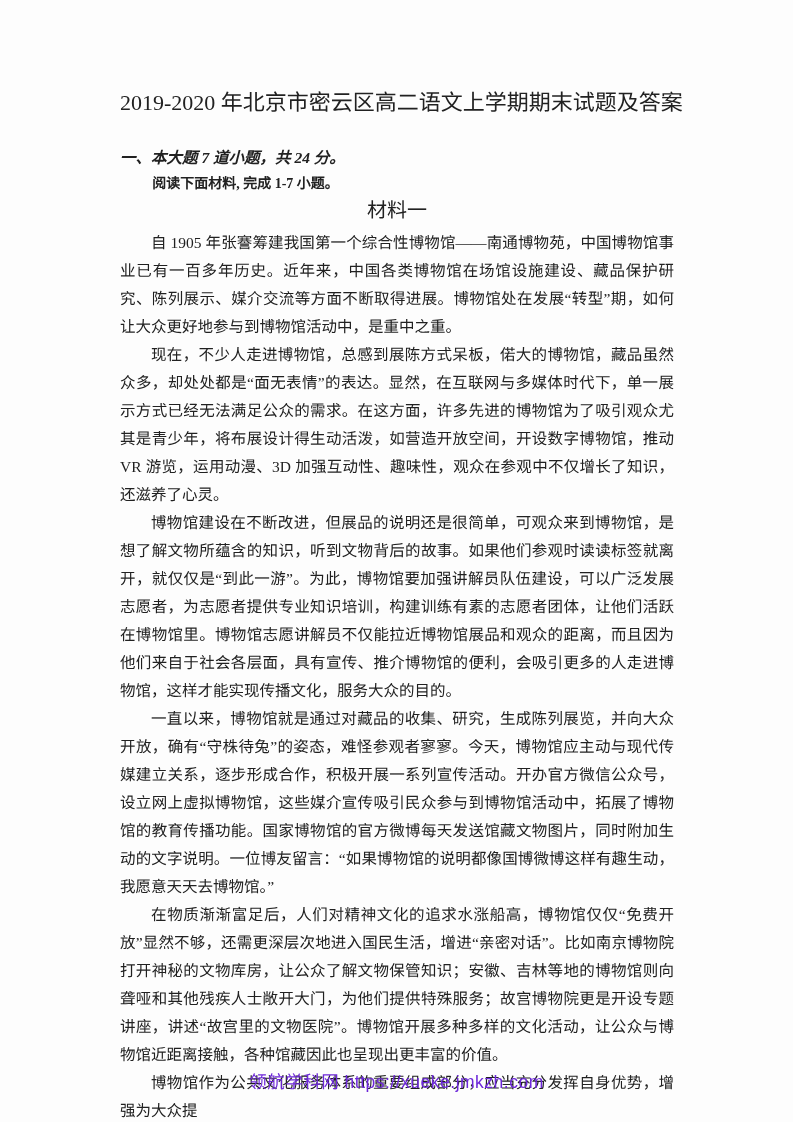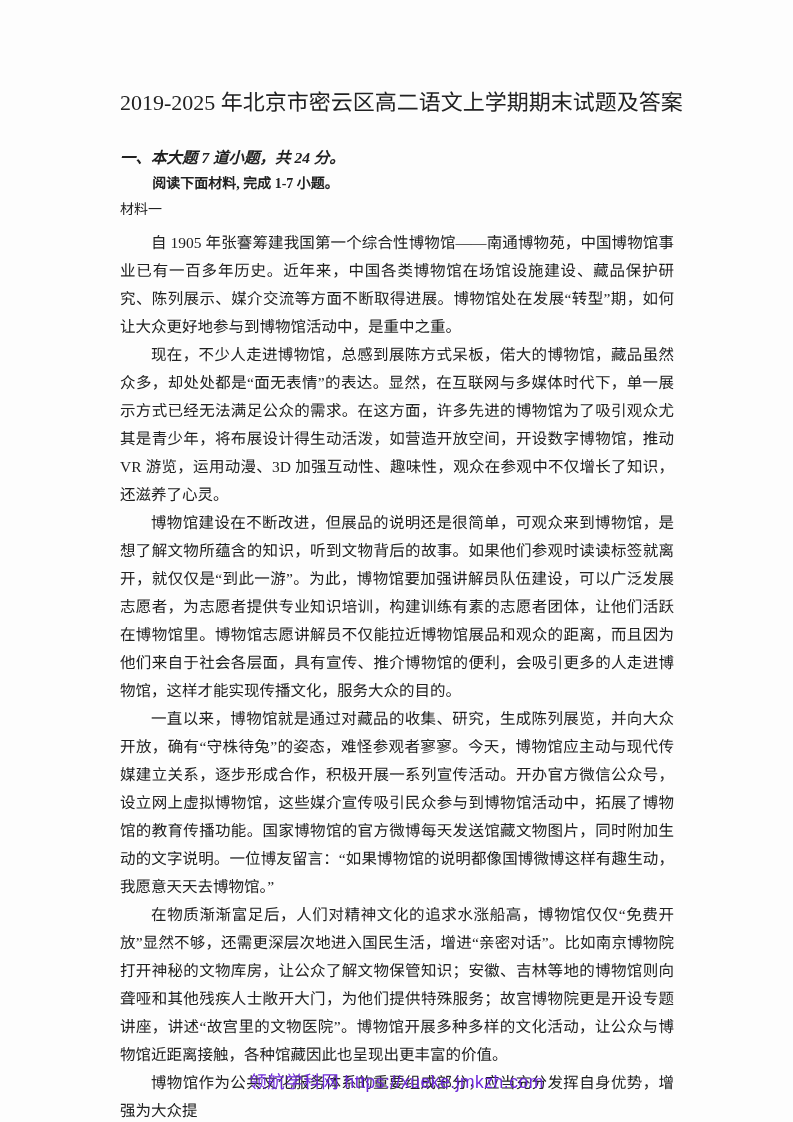--- a/index.html
+++ b/index.html
@@ -38,22 +38,23 @@
     font-style: italic;
   }
   .instruction {
     font-size: 14px;
     line-height: 26px;
     font-weight: bold;
     text-indent: 2.3em;
     margin: 0;
   }
   .material-label {
-    font-size: 14px;
+    font-size: 20px;
     line-height: 26px;
+    text-align: center;
     font-weight: normal;
     margin: 0 0 6px 0;
   }
   .para {
     font-size: 15.5px;
     line-height: 28px;
     text-align: justify;
     text-indent: 2em;
     margin: 0;
   }
@@ -67,21 +68,21 @@
     font-size: 17.5px;
     letter-spacing: 0.5px;
     color: #6d28d9;
   }
 </style>
 </head>
 <body>
 
 <div class="page">
   <div class="content">
-    <h1 class="doc-title">2019-2025 年北京市密云区高二语文上学期期末试题及答案</h1>
+    <h1 class="doc-title">2019-2020 年北京市密云区高二语文上学期期末试题及答案</h1>
 
     <p class="section-heading">一、本大题 7 道小题，共 24 分。</p>
 
     <p class="instruction">阅读下面材料, 完成 1-7 小题。</p>
 
     <p class="material-label">材料一</p>
 
     <p class="para">自 1905 年张謇筹建我国第一个综合性博物馆——南通博物苑，中国博物馆事业已有一百多年历史。近年来，中国各类博物馆在场馆设施建设、藏品保护研究、陈列展示、媒介交流等方面不断取得进展。博物馆处在发展“转型”期，如何让大众更好地参与到博物馆活动中，是重中之重。</p>
     <p class="para">现在，不少人走进博物馆，总感到展陈方式呆板，偌大的博物馆，藏品虽然众多，却处处都是“面无表情”的表达。显然，在互联网与多媒体时代下，单一展示方式已经无法满足公众的需求。在这方面，许多先进的博物馆为了吸引观众尤其是青少年，将布展设计得生动活泼，如营造开放空间，开设数字博物馆，推动 VR 游览，运用动漫、3D 加强互动性、趣味性，观众在参观中不仅增长了知识，还滋养了心灵。</p>
     <p class="para">博物馆建设在不断改进，但展品的说明还是很简单，可观众来到博物馆，是想了解文物所蕴含的知识，听到文物背后的故事。如果他们参观时读读标签就离开，就仅仅是“到此一游”。为此，博物馆要加强讲解员队伍建设，可以广泛发展志愿者，为志愿者提供专业知识培训，构建训练有素的志愿者团体，让他们活跃在博物馆里。博物馆志愿讲解员不仅能拉近博物馆展品和观众的距离，而且因为他们来自于社会各层面，具有宣传、推介博物馆的便利，会吸引更多的人走进博物馆，这样才能实现传播文化，服务大众的目的。</p>

